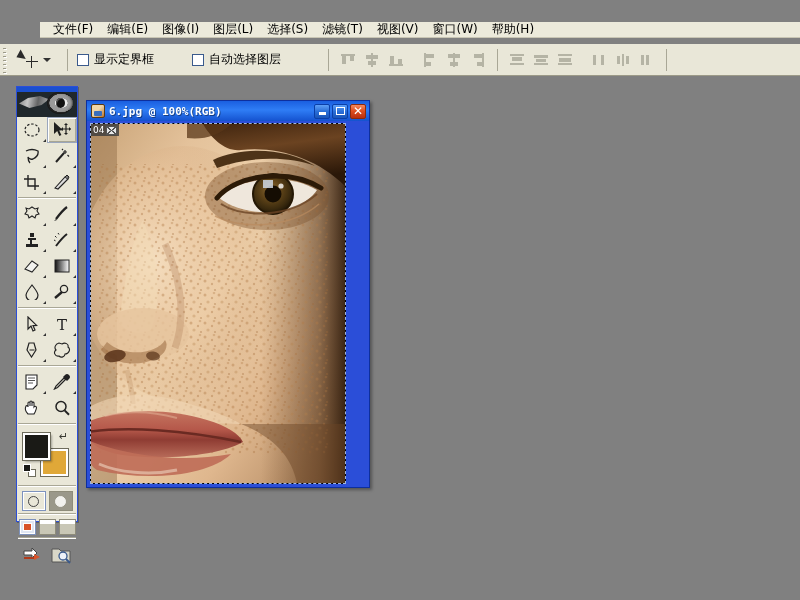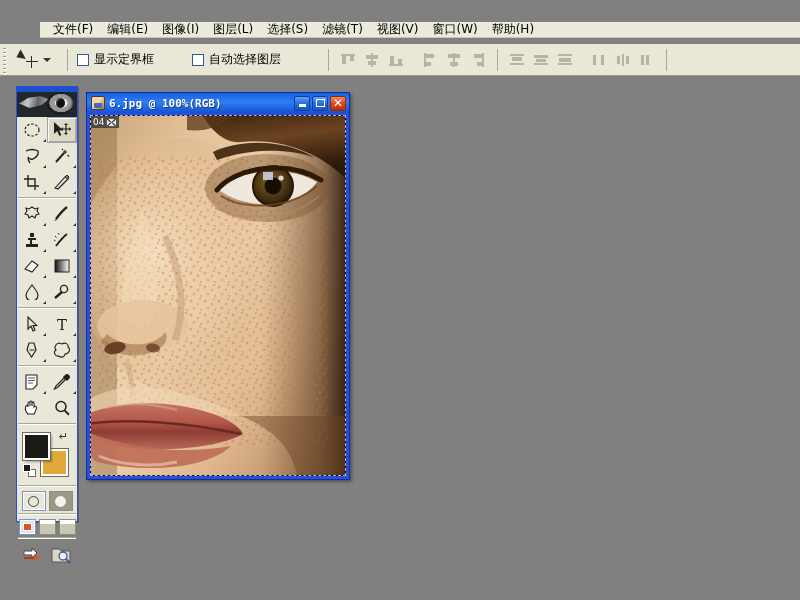--- a/index.html
+++ b/index.html
@@ -175,21 +175,21 @@
   }
   .scr-btn.act:after{
     content:"";position:absolute;left:3px;top:3px;width:9px;height:8px;
     background:#d8532a;border:1px solid #fff;box-sizing:border-box;
   }
   .jump-row{display:flex;justify-content:center;gap:6px;margin-top:6px;}
   .jump-btn{width:22px;height:20px;position:relative;}
 
   
   .docwin{
-    position:absolute;left:86px;top:92px;width:264px;height:388px;
+    position:absolute;left:86px;top:100px;width:284px;height:388px;
     background:#2b4ed8;
     border:1px solid #0d2f9e;
     box-sizing:border-box;
     box-shadow:2px 2px 3px rgba(0,0,0,.35);
   }
   .doc-title{
     height:20px;width:100%;
     background:linear-gradient(to bottom,#1a5fe0 0%,#2f7df5 45%,#1452cf 100%);
     display:flex;align-items:center;box-sizing:border-box;padding:0 2px;
   }

